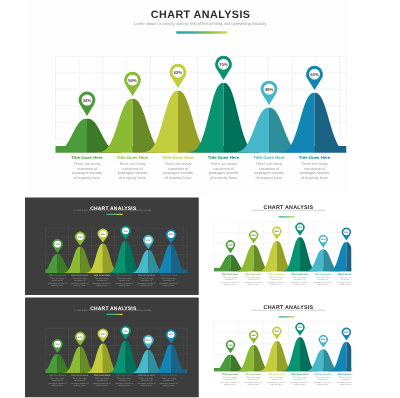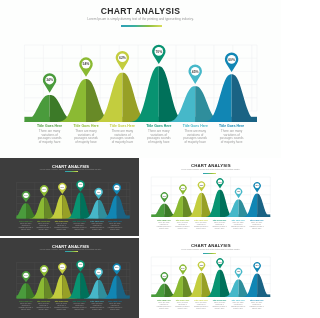--- a/index.html
+++ b/index.html
@@ -1,18 +1,18 @@
 <!DOCTYPE html>
 <html><head>
 <meta charset="utf-8">
 <style>
   html,body{margin:0;padding:0;}
   body{width:281px;height:318px;background:#fff;font-family:"Liberation Sans",sans-serif;overflow:hidden;}
   .page{position:relative;width:281px;height:318px;background:#fff;}
-  .slide{position:absolute;overflow:hidden;}
+  .slide{position:absolute;overflow:hidden;margin-left:20px;}
   .sl-chart{position:absolute;}
   #s0{left:0;top:0;width:281px;height:158.3px;background:#fdfefd;}
   #s1{left:0;top:158.3px;width:139.3px;height:77.4px;background:#3d3d3d;}
   #s2{left:140.6px;top:158.3px;width:140.4px;height:77.4px;background:#fff;}
   #s3{left:0;top:238.3px;width:139.3px;height:79.7px;background:#3d3d3d;}
   #s4{left:140.6px;top:238.3px;width:140.4px;height:79.7px;background:#fff;}
   svg{display:block;}
   .m-title{position:absolute;left:0;right:0;top:5.5px;text-align:center;font-size:8.6px;font-weight:bold;letter-spacing:.35px;color:#2b2b2b;line-height:10px;}
   .m-sub{position:absolute;left:0;right:0;top:16.6px;text-align:center;font-size:3.25px;color:#9a9a9a;line-height:4px;}
   .m-bar{position:absolute;left:121px;top:25px;width:41px;height:1.6px;background:linear-gradient(to right,#2e9fb5,#3ab0a0,#8dbf3f,#d9dd5c);}

